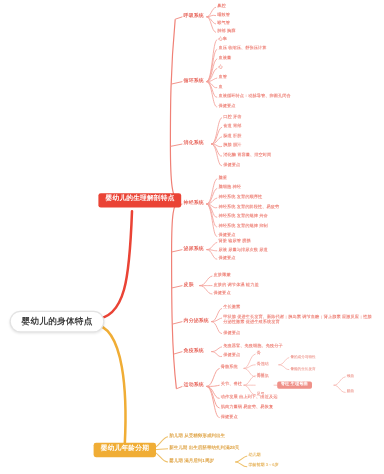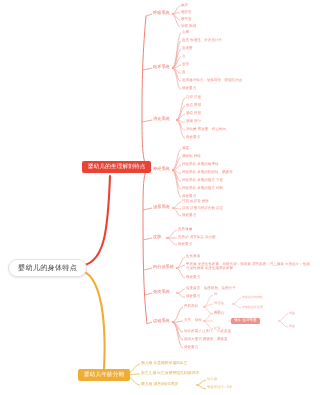--- a/index.html
+++ b/index.html
@@ -1,21 +1,21 @@
 <!DOCTYPE html>
 <html><head>
 <meta charset="utf-8">
 <style>
   html,body{margin:0;padding:0;background:#ffffff;}
   body{
     width:310px;height:395px;overflow:hidden;position:relative;
     font-family:"Liberation Sans","DejaVu Sans",sans-serif;
     -webkit-font-smoothing:antialiased;
   }
-  #canvas{position:absolute;inset:0;width:310px;height:375px;}
+  #canvas{position:absolute;inset:0;width:310px;height:375px;font-weight:bold;}
   svg.links{position:absolute;left:0;top:0;width:310px;height:395px;overflow:visible;}
 
   .node{position:absolute;white-space:nowrap;line-height:1.05;}
 
   
   .root{
     left:8px;top:259px;
     padding:4px 9px;border-radius:9px;
     background:#ffffff;border:1px solid #e3e3e3;
     box-shadow:0 1px 2px rgba(0,0,0,.10);

